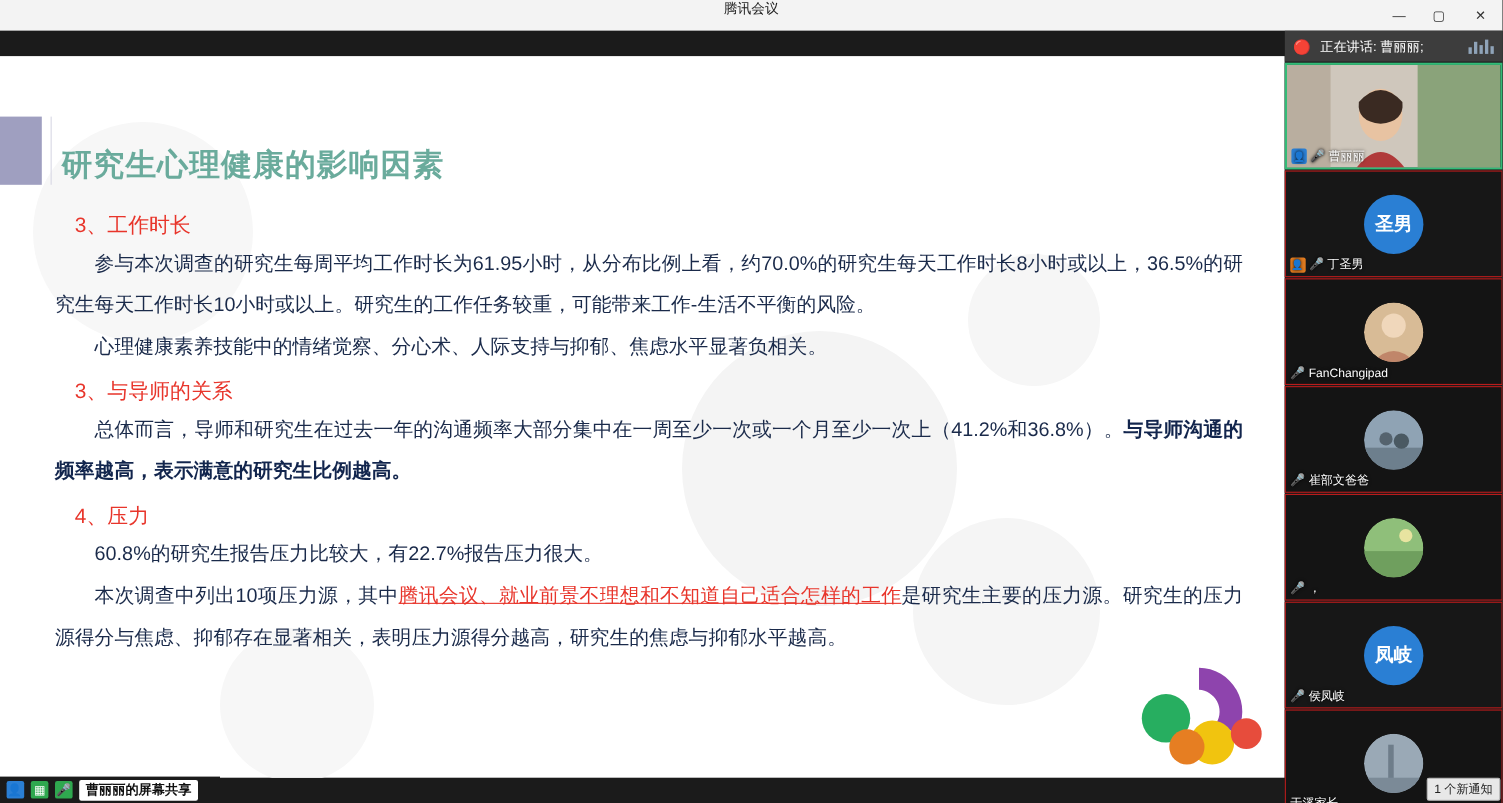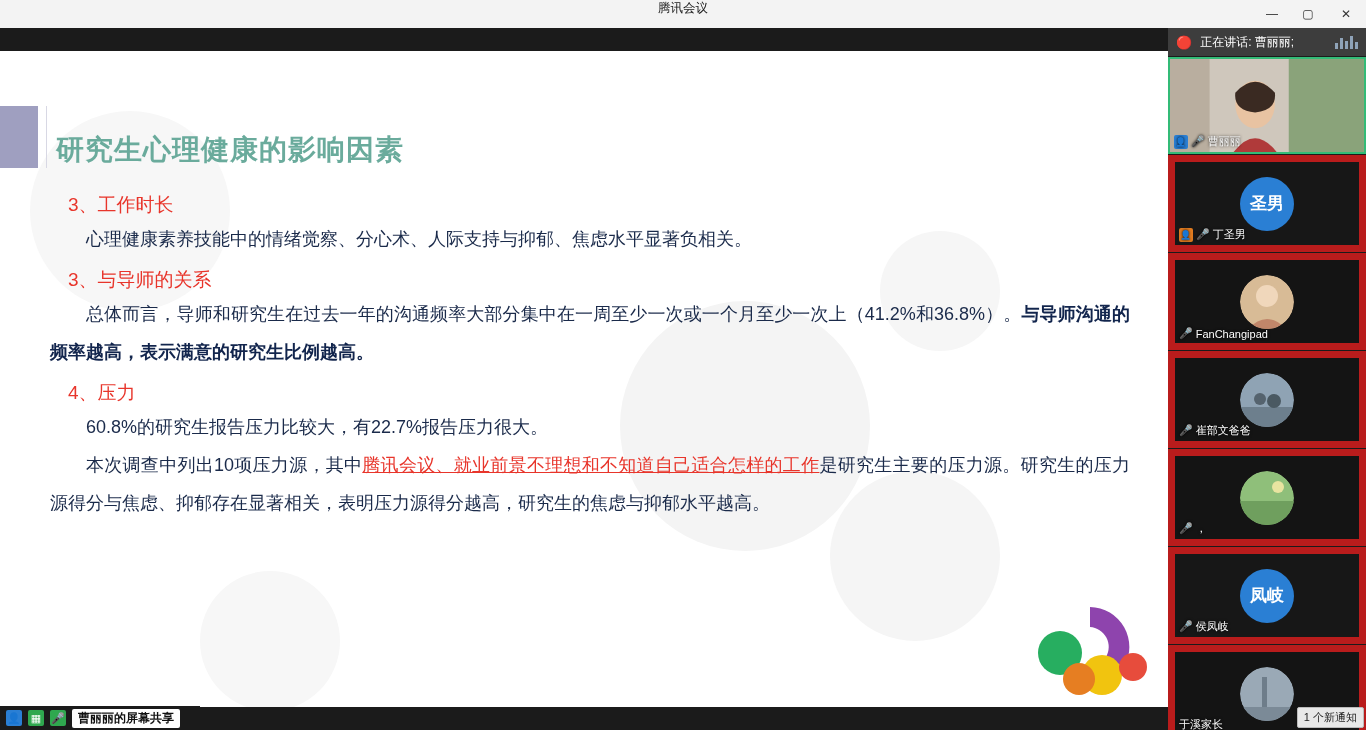--- a/index.html
+++ b/index.html
@@ -105,21 +105,21 @@
     display: flex; align-items: center; padding: 0 8px; gap: 8px;
   }
   .speaking-text { color: #fff; font-size: 12px; text-align: right; }
   .mic-mini { color: #ff5a5a; font-size: 13px; }
   .wave { position: absolute; right: 8px; display: flex; gap: 2px; align-items: flex-end; height: 14px; }
   .wave i { width: 3px; background: #8fa3b8; display: block; }
 
   .tile {
     position: relative; height: 97px; margin: 1px 0 0 0;
     background: #2b2b2b; overflow: hidden;
-    border: 7px solid #b91c1c;
+    border: 1px solid #b91c1c;
   }
   .tile.active { border: 2px solid #3b7; }
   .tile-label {
     position: absolute; left: 4px; bottom: 3px; color: #fff; font-size: 11px;
     display: flex; align-items: center; gap: 3px; text-shadow: 0 0 3px #000;
   }
   .tile-mic { color: #fff; font-size: 11px; }
   .tile-mic.muted { color: #ff5a5a; }
   .tile-badge {
     width: 14px; height: 14px; border-radius: 2px; background: #2a7fd4; color: #fff;
@@ -164,20 +164,21 @@
       <div class="deco d4"></div>
       <div class="deco d5"></div>
 
       <div class="title-bar-block"></div>
       <div class="title-rule"></div>
       <div class="slide-title">研究生心理健康的影响因素</div>
 
       <div class="content">
 
         <div class="sec-head">3、工作时长</div>
+        <div class="para indent">参与本次调查的研究生每周平均工作时长为61.95小时，从分布比例上看，约70.0%的研究生每天工作时长8小时或以上，36.5%的研究生每天工作时长10小时或以上。研究生的工作任务较重，可能带来工作-生活不平衡的风险。</div>
 
         <div class="para indent">心理健康素养技能中的情绪觉察、分心术、人际支持与抑郁、焦虑水平显著负相关。</div>
 
         <div class="sec-head">3、与导师的关系</div>
         <div class="para indent"><span>总体而言，导师和研究生在过去一年的沟通频率大部分集中在一周至少一次或一个月至少一次上（41.2%和36.8%）。</span><span class="bold-blue">与导师沟通的频率越高，表示满意的研究生比例越高。</span></div>
 
         <div class="sec-head">4、压力</div>
         <div class="para indent">60.8%的研究生报告压力比较大，有22.7%报告压力很大。</div>
         <div class="para indent"><span>本次调查中列出10项压力源，其中</span><span class="hl-red">腾讯会议、就业前景不理想和不知道自己适合怎样的工作</span><span>是研究生主要的压力源。研究生的压力源得分与焦虑、抑郁存在显著相关，表明压力源得分越高，研究生的焦虑与抑郁水平越高。</span></div>
       </div>

